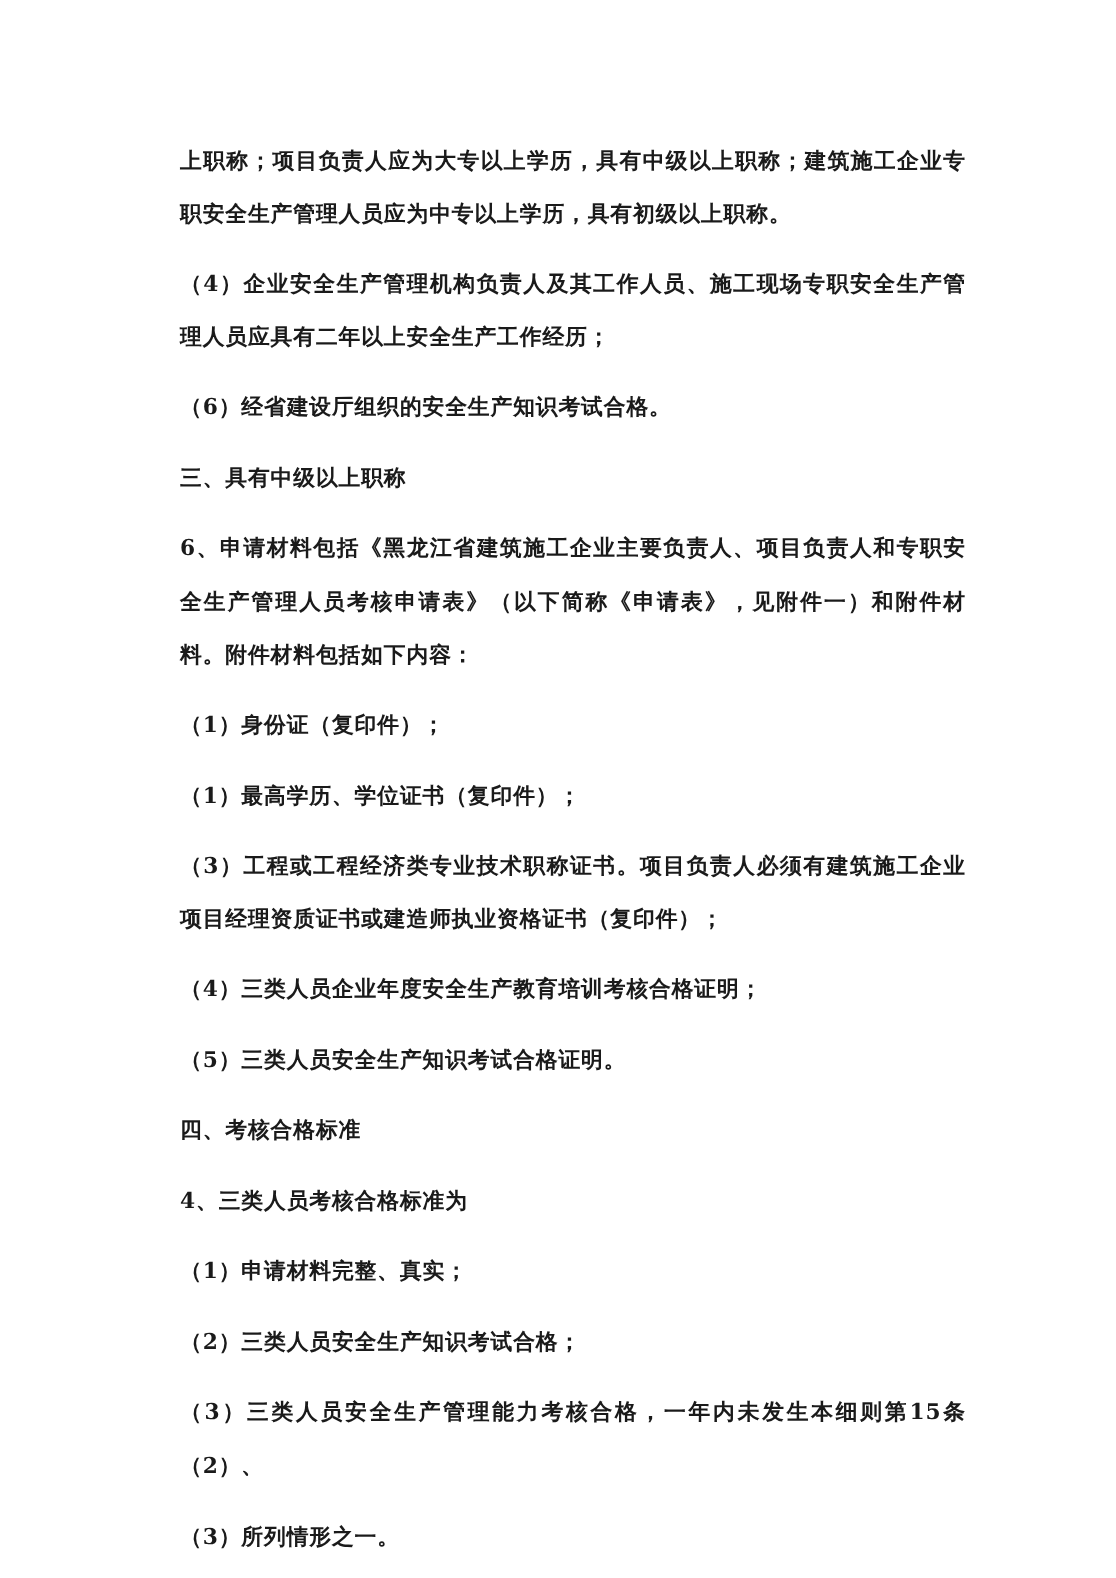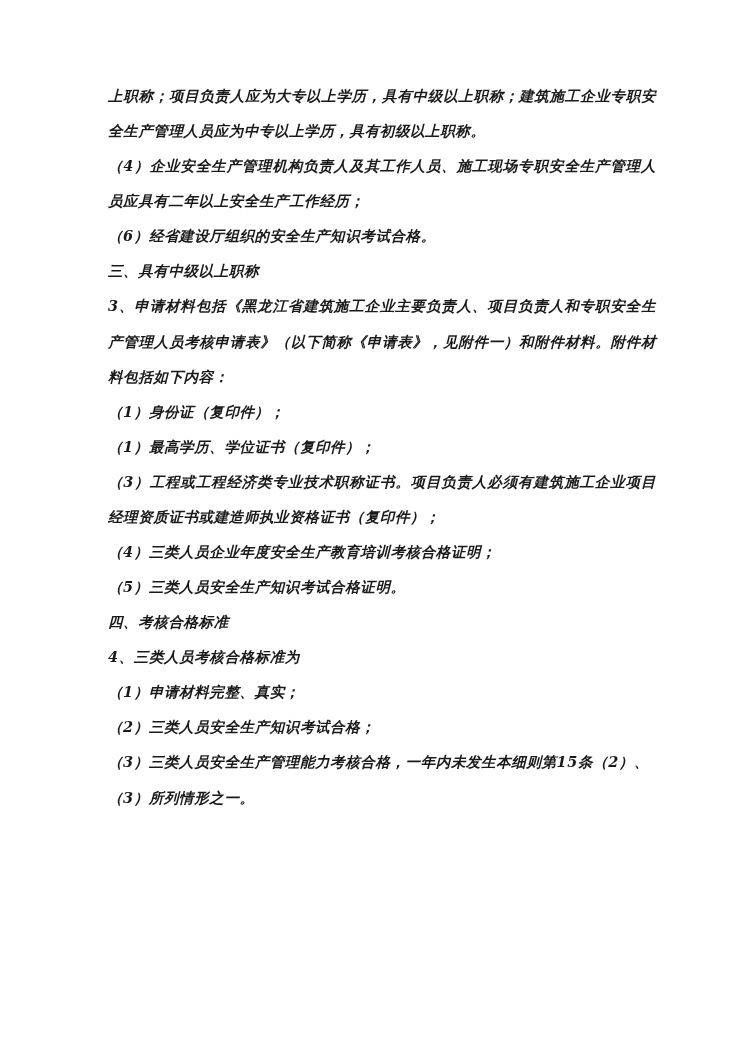--- a/index.html
+++ b/index.html
@@ -26,42 +26,41 @@
     top: 78px;
     width: 548px;
   }
   .para {
     font-size: 14.5px;
     line-height: 2.42;
     color: #1a1a1a;
     letter-spacing: 0.6px;
     text-align: justify;
     text-justify: inter-ideograph;
-    margin: 0;
+    margin: 12px;
     font-weight: 600;
     font-family: "DejaVu Serif", "Liberation Serif", serif;
-    font-style: italic;
   }
   .para.heading {
     font-weight: 700;
   }
   .para.indent {
     text-indent: 0;
   }
 </style>
 </head>
 <body>
 
 <div class="page">
   <div class="page-inner">
     <p class="para">上职称；项目负责人应为大专以上学历，具有中级以上职称；建筑施工企业专职安全生产管理人员应为中专以上学历，具有初级以上职称。</p>
     <p class="para indent">（4）企业安全生产管理机构负责人及其工作人员、施工现场专职安全生产管理人员应具有二年以上安全生产工作经历；</p>
     <p class="para indent">（6）经省建设厅组织的安全生产知识考试合格。</p>
     <p class="para heading">三、具有中级以上职称</p>
-    <p class="para">3、申请材料包括《黑龙江省建筑施工企业主要负责人、项目负责人和专职安全生产管理人员考核申请表》（以下简称《申请表》，见附件一）和附件材料。附件材料包括如下内容：</p>
+    <p class="para">6、申请材料包括《黑龙江省建筑施工企业主要负责人、项目负责人和专职安全生产管理人员考核申请表》（以下简称《申请表》，见附件一）和附件材料。附件材料包括如下内容：</p>
     <p class="para indent">（1）身份证（复印件）；</p>
     <p class="para indent">（1）最高学历、学位证书（复印件）；</p>
     <p class="para indent">（3）工程或工程经济类专业技术职称证书。项目负责人必须有建筑施工企业项目经理资质证书或建造师执业资格证书（复印件）；</p>
     <p class="para indent">（4）三类人员企业年度安全生产教育培训考核合格证明；</p>
     <p class="para indent">（5）三类人员安全生产知识考试合格证明。</p>
     <p class="para heading">四、考核合格标准</p>
     <p class="para">4、三类人员考核合格标准为</p>
     <p class="para indent">（1）申请材料完整、真实；</p>
     <p class="para indent">（2）三类人员安全生产知识考试合格；</p>
     <p class="para indent">（3）三类人员安全生产管理能力考核合格，一年内未发生本细则第15条（2）、</p>

